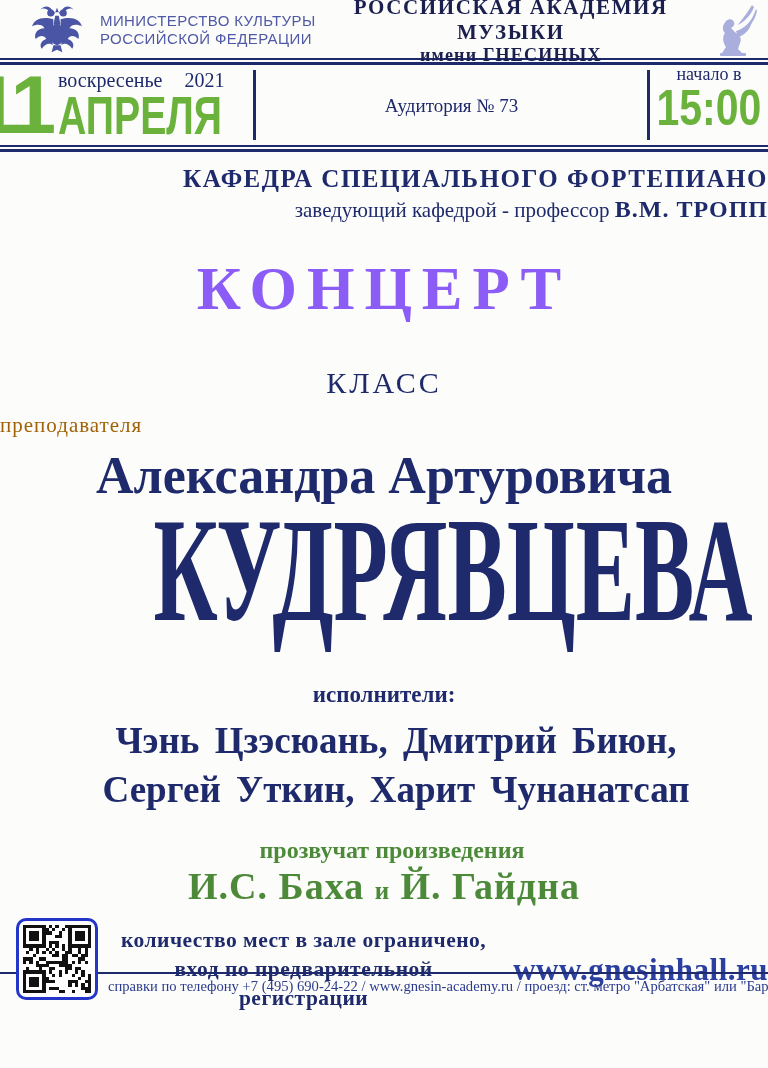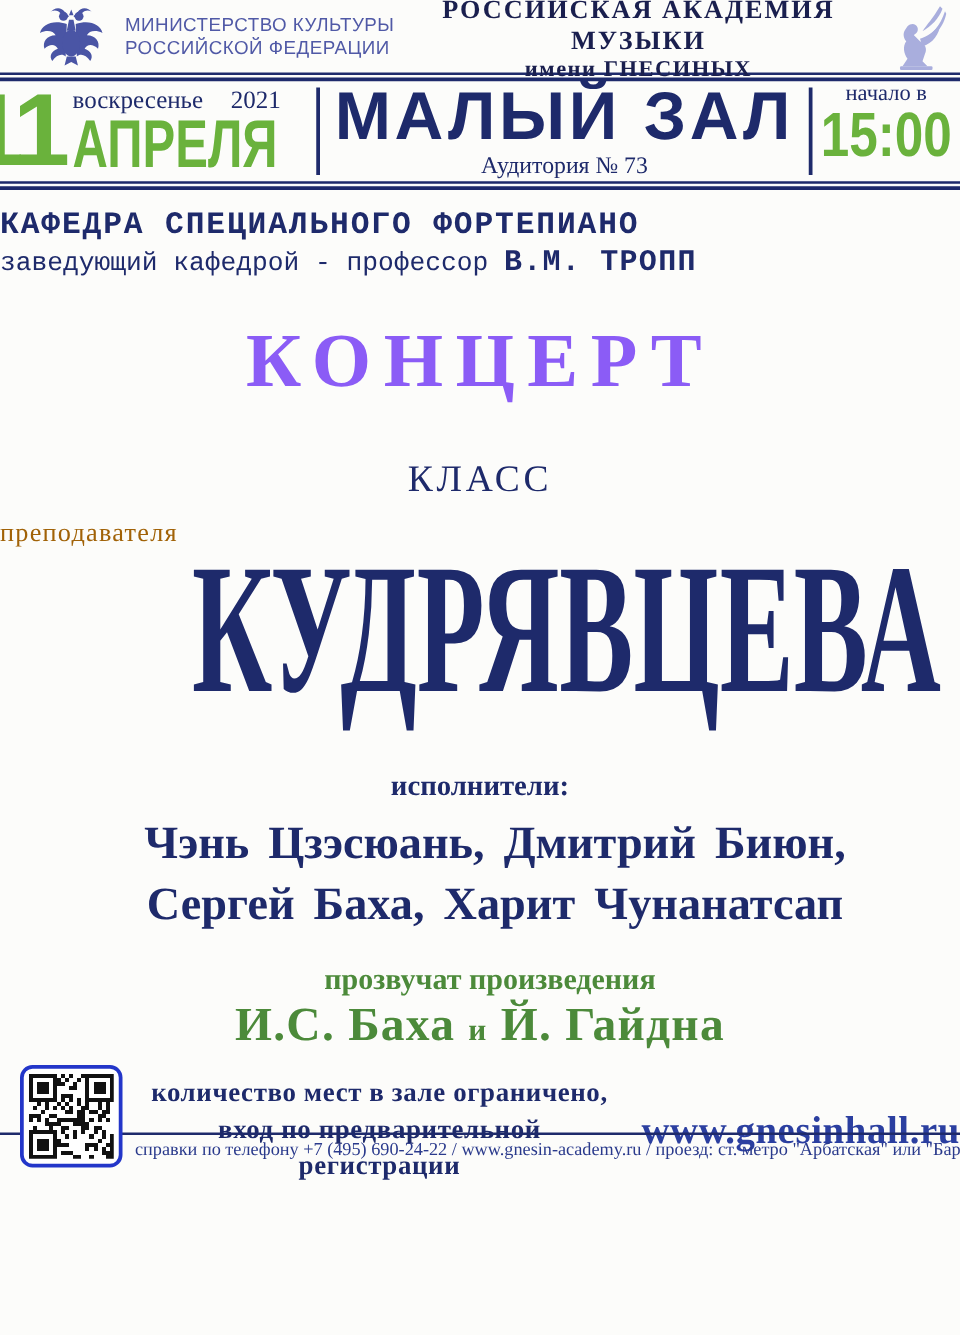--- a/index.html
+++ b/index.html
@@ -32,21 +32,21 @@
     line-height:.95; color:#6ab23c; transform:scale(.74,1.02); transform-origin:left center; white-space:nowrap; }
   .band-hall { flex:1; display:flex; flex-direction:column; align-items:center; justify-content:center; }
   .hall { font-family:"Liberation Sans", sans-serif; font-weight:bold; font-size:54px;
     line-height:1; color:#1e2a6b; letter-spacing:3px; white-space:nowrap; }
   .room { font-size:19px; color:#1e2a6b; margin-top:2px; }
   .band-time { width:118px; display:flex; flex-direction:column; align-items:center; }
   .start-label { font-size:18px; color:#1e2a6b; line-height:1.1; }
   .start-time { font-family:"Liberation Sans", sans-serif; font-weight:bold; font-size:50px;
     line-height:.95; color:#6ab23c; transform:scaleX(.82); transform-origin:center; white-space:nowrap; }
   
-  .dept { text-align:left; margin-top:13px; color:#1e2a6b;font-family:Liberation Mono, monospace; }
+  .dept { text-align:right; margin-top:13px; color:#1e2a6b; }
   .dept-title { font-size:25px; font-weight:bold; letter-spacing:1.5px; }
   .dept-head { font-size:21px; margin-top:3px; }
   .dept-head .head-name { font-size:24px; font-weight:bold; letter-spacing:1px; }
   
   .concert-title { text-align:center; margin-top:26px; color:#8b5cf6; font-weight:bold;
     font-size:61px; line-height:1.3; letter-spacing:10px; }
   
   .class-label { text-align:center; margin-top:38px; font-size:30px; letter-spacing:3px; color:#1e2a6b; }
   .teacher-label { text-align:left; margin-top:13px; font-size:21px; letter-spacing:1px; color:#a16207; }
   .teacher-first { text-align:center; margin-top:8px; font-size:52px; font-weight:bold; color:#1e2a6b; white-space:nowrap; }
@@ -121,21 +121,20 @@
       <div class="date-col">
         <div class="wk-row">
           <span>воскресенье</span>
           <span>2021</span>
         </div>
         <div class="month">АПРЕЛЯ</div>
       </div>
     </div>
     <div class="vdiv"></div>
     <div class="band-hall">
-      <div class="hall">МАЛЫЙ ЗАЛ</div>
       <div class="room">Аудитория № 73</div>
     </div>
     <div class="vdiv"></div>
     <div class="band-time">
       <div class="start-label">начало в</div>
       <div class="start-time">15:00</div>
     </div>
   </div>
 
   <div class="rule-double"></div>
@@ -147,26 +146,27 @@
       <span class="head-name">В.М. ТРОПП</span>
     </div>
   </div>
 
   <div class="concert-title">
     <div>КОНЦЕРТ</div>
   </div>
 
   <div class="class-label">КЛАСС</div>
   <div class="teacher-label">преподавателя</div>
+  <div class="teacher-first">Александра Артуровича</div>
   <div class="teacher-surname">КУДРЯВЦЕВА</div>
 
   <div class="perf-label">исполнители:</div>
   <div class="perf-lines">
     <div class="perf-line">Чэнь Цзэсюань,  Дмитрий Биюн,</div>
-    <div class="perf-line">Сергей Баха,  Харит Чунанатсап</div>
+    <div class="perf-line">Сергей Уткин,  Харит Чунанатсап</div>
   </div>
 
   <div class="prog-label">прозвучат произведения</div>
   <div class="prog-composers">
     <span>И.С. Баха</span>
     <span class="and">и</span>
     <span>Й. Гайдна</span>
   </div>
 
   <div class="footer">

